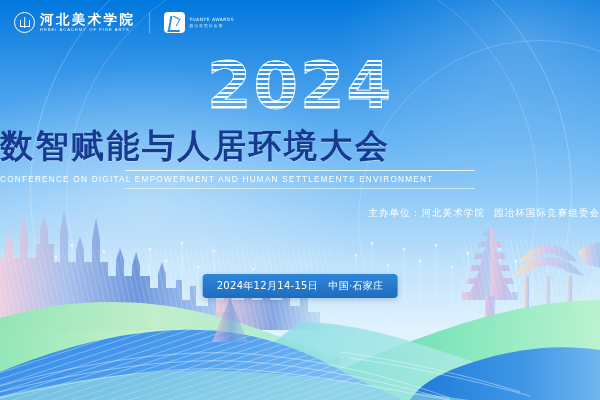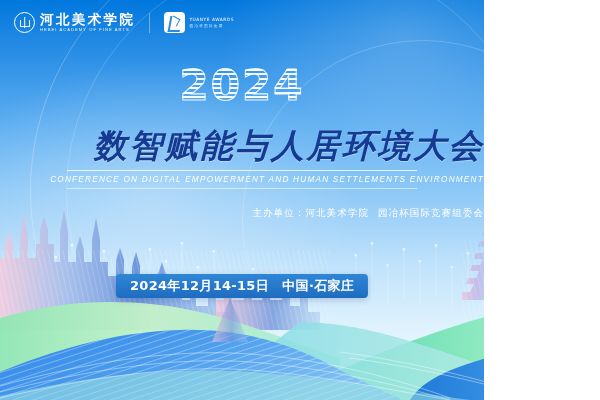--- a/index.html
+++ b/index.html
@@ -6,21 +6,21 @@
     margin: 0;
     padding: 0;
     background: #ffffff;
   }
   body {
     font-family: "Liberation Sans", "DejaVu Sans", sans-serif;
   }
 
   #poster {
     position: relative;
-    width: 484px;
+    width: 600px;
     height: 400px;
     overflow: hidden;
     background: linear-gradient(180deg,
         #0077dd 0%,
         #1a85e2 8%,
         #3d9aea 20%,
         #63b2f2 34%,
         #8ec9f7 48%,
         #a9d6f9 58%,
         #bfe2fb 66%,
@@ -188,21 +188,21 @@
     position: absolute;
     top: 55px;
     left: 0; right: 0;
     text-align: center;
     z-index: 30;
     height: 62px;
   }
   .year {
     display: inline-block;
     font-family: "DejaVu Sans", sans-serif;
-    font-size: 42px;
+    font-size: 64px;
     font-weight: 700;
     letter-spacing: 2px;
     line-height: 62px;
     color: transparent;
     background-image: repeating-linear-gradient(
         180deg,
         rgba(255,255,255,0.95) 0px,
         rgba(255,255,255,0.95) 2px,
         rgba(255,255,255,0.0) 2px,
         rgba(255,255,255,0.0) 4.6px);
@@ -210,23 +210,22 @@
     background-clip: text;
     -webkit-text-stroke: 1px rgba(255,255,255,0.85);
     paint-order: stroke fill;
   }
 
   
   .title-wrap {
     position: absolute;
     top: 126px;
     left: 0; right: 0;
-    text-align: right;
+    text-align: left;
     z-index: 30;
-    font-style: italic;
   }
   .title-cn {
     font-family: "DejaVu Sans", sans-serif;
     font-size: 33px;
     font-weight: 700;
     color: #163a91;
     letter-spacing: 2.5px;
     line-height: 40px;
     text-shadow: 0 1px 0 rgba(255,255,255,0.35);
   }
@@ -236,21 +235,20 @@
     margin: 4px auto 3px auto;
     background: rgba(255,255,255,0.8);
   }
   .title-en {
     font-family: "Liberation Sans", sans-serif;
     font-size: 8.2px;
     color: #ffffff;
     letter-spacing: 1.25px;
     line-height: 12px;
     white-space: nowrap;
-    padding-left: 36px;
   }
   .title-rule2 {
     width: 350px;
     height: 1px;
     margin: 2px auto 0 auto;
     background: rgba(255,255,255,0.55);
   }
 
   
   .organizer {
@@ -275,22 +273,22 @@
     transform: translateX(-50%);
     z-index: 35;
     background: linear-gradient(180deg, #2f86d6 0%, #1e6cc0 100%);
     border-radius: 4px;
     padding: 5px 14px 6px 14px;
     text-align: center;
     box-shadow: 0 2px 6px rgba(20,60,120,0.22);
   }
   .date-cn {
     font-family: "DejaVu Sans", sans-serif;
-    font-size: 13px;
-    font-weight: 700;
+    font-size: 10px;
+    font-weight: 400;
     color: #ffffff;
     letter-spacing: 0.3px;
     line-height: 13px;
     white-space: nowrap;
     text-align: center;
   }
   .date-en {
     font-family: "Liberation Sans", sans-serif;
     font-size: 9.6px;
     font-weight: 700;

